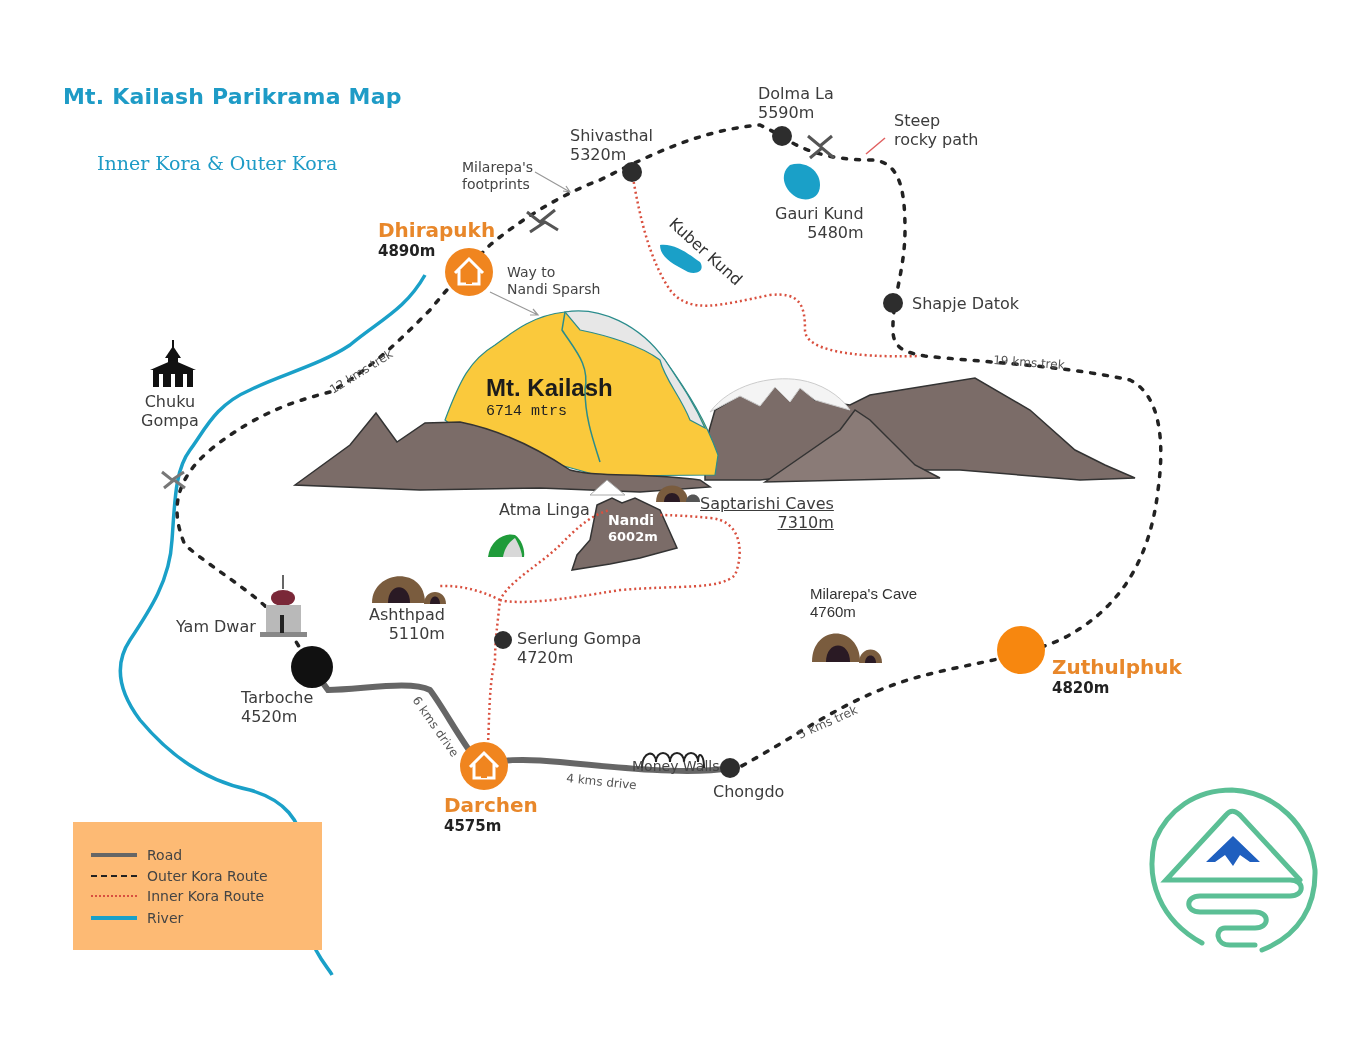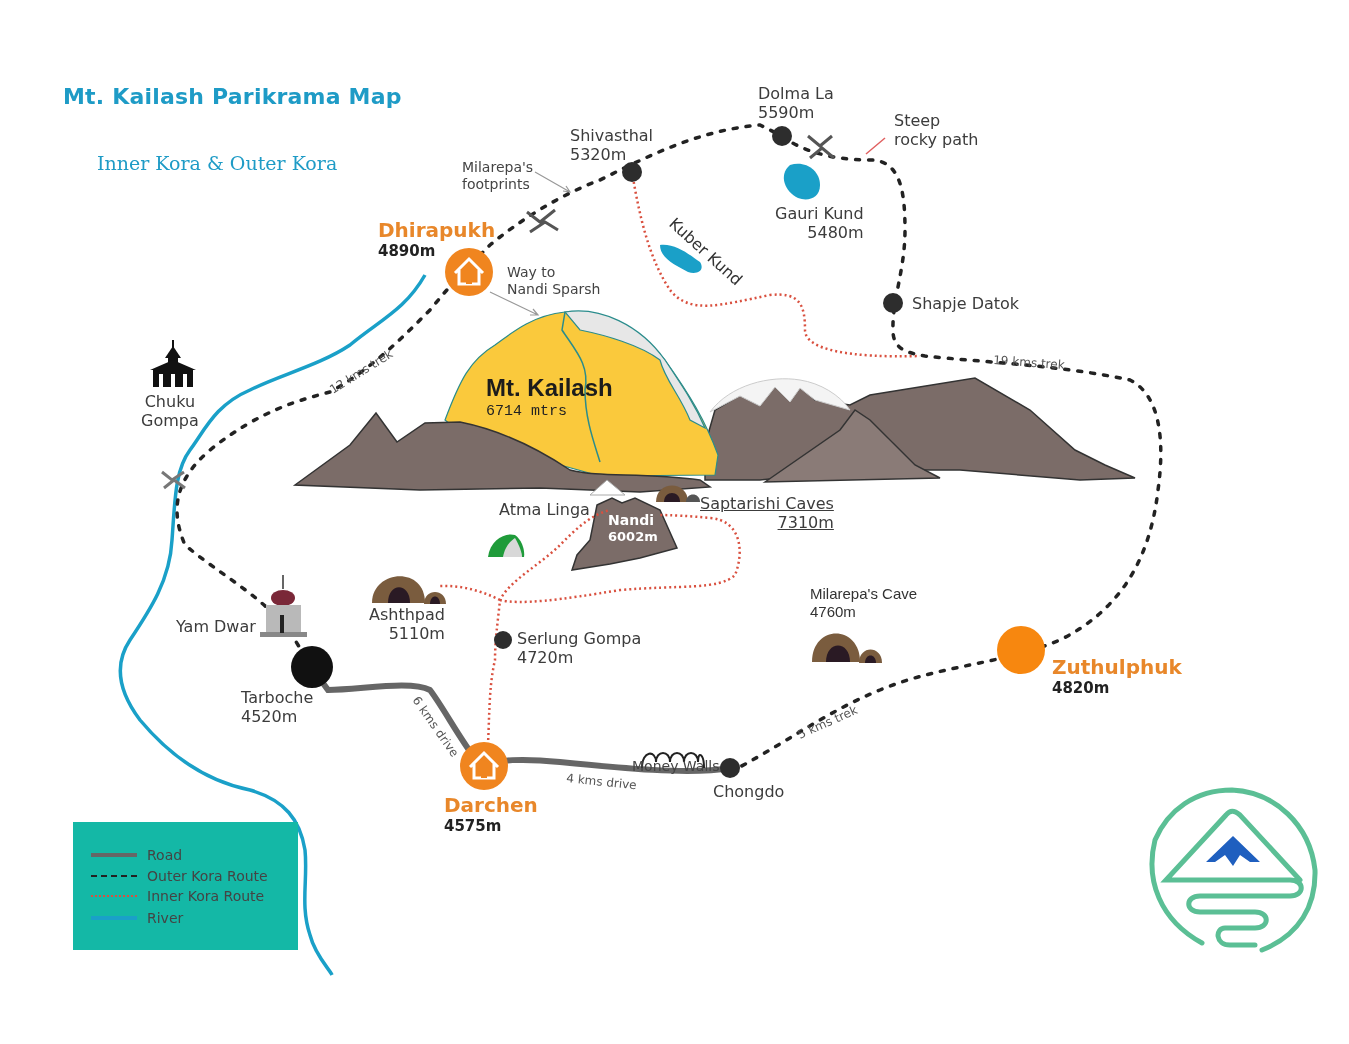--- a/index.html
+++ b/index.html
@@ -5,21 +5,21 @@
   html, body { margin:0; padding:0; background:#ffffff; }
   body { width:1349px; height:1044px; position:relative; overflow:hidden; font-family:"DejaVu Sans", sans-serif; color:#333; }
   #map-svg { position:absolute; left:0; top:0; width:1349px; height:1044px; }
   .lbl { position:absolute; white-space:nowrap; font-family:"DejaVu Sans", sans-serif; color:#3a3a3a; line-height:1.2; }
   .title { position:absolute; left:63px; top:84px; font-family:"DejaVu Sans", sans-serif; font-weight:bold; font-size:22px; color:#1e9bc6; letter-spacing:0.2px; }
   .subtitle { position:absolute; left:97px; top:152px; font-family:"DejaVu Serif", serif; font-size:19px; color:#1e9bc6;text-align:center; }
   .orange-name { font-weight:bold; color:#e8872a; font-size:20px; }
   .bold-alt { font-weight:bold; color:#222; font-size:15px; }
   .small { font-size:14px; color:#444; }
   .med { font-size:16px; color:#3c3c3c; }
-  .legend { position:absolute; left:73px; top:822px; width:225px; height:128px; background:#14b8a6; }
+  .legend { position:absolute; left:73px; top:822px; width:249px; height:128px; background:#fdba74; }
   .legend-row { position:absolute; left:18px; display:flex; align-items:center; font-size:14px; color:#444; }
   .legend-swatch { width:46px; margin-right:10px; }
 </style>
 </head>
 <body>
 
 <svg id="map-svg" viewBox="0 0 1349 1044">
 
   <path d="M425,275 C405,310 380,320 350,345 C320,365 280,375 250,390 C215,405 205,430 190,450 C175,470 175,500 172,540 C170,580 150,610 130,640 C110,670 125,700 140,720 C165,750 200,780 250,790 C285,800 300,820 305,850 C308,880 300,905 310,935 C315,955 330,970 332,975" fill="none" stroke="#1aa0c8" stroke-width="3.5"></path>
 

